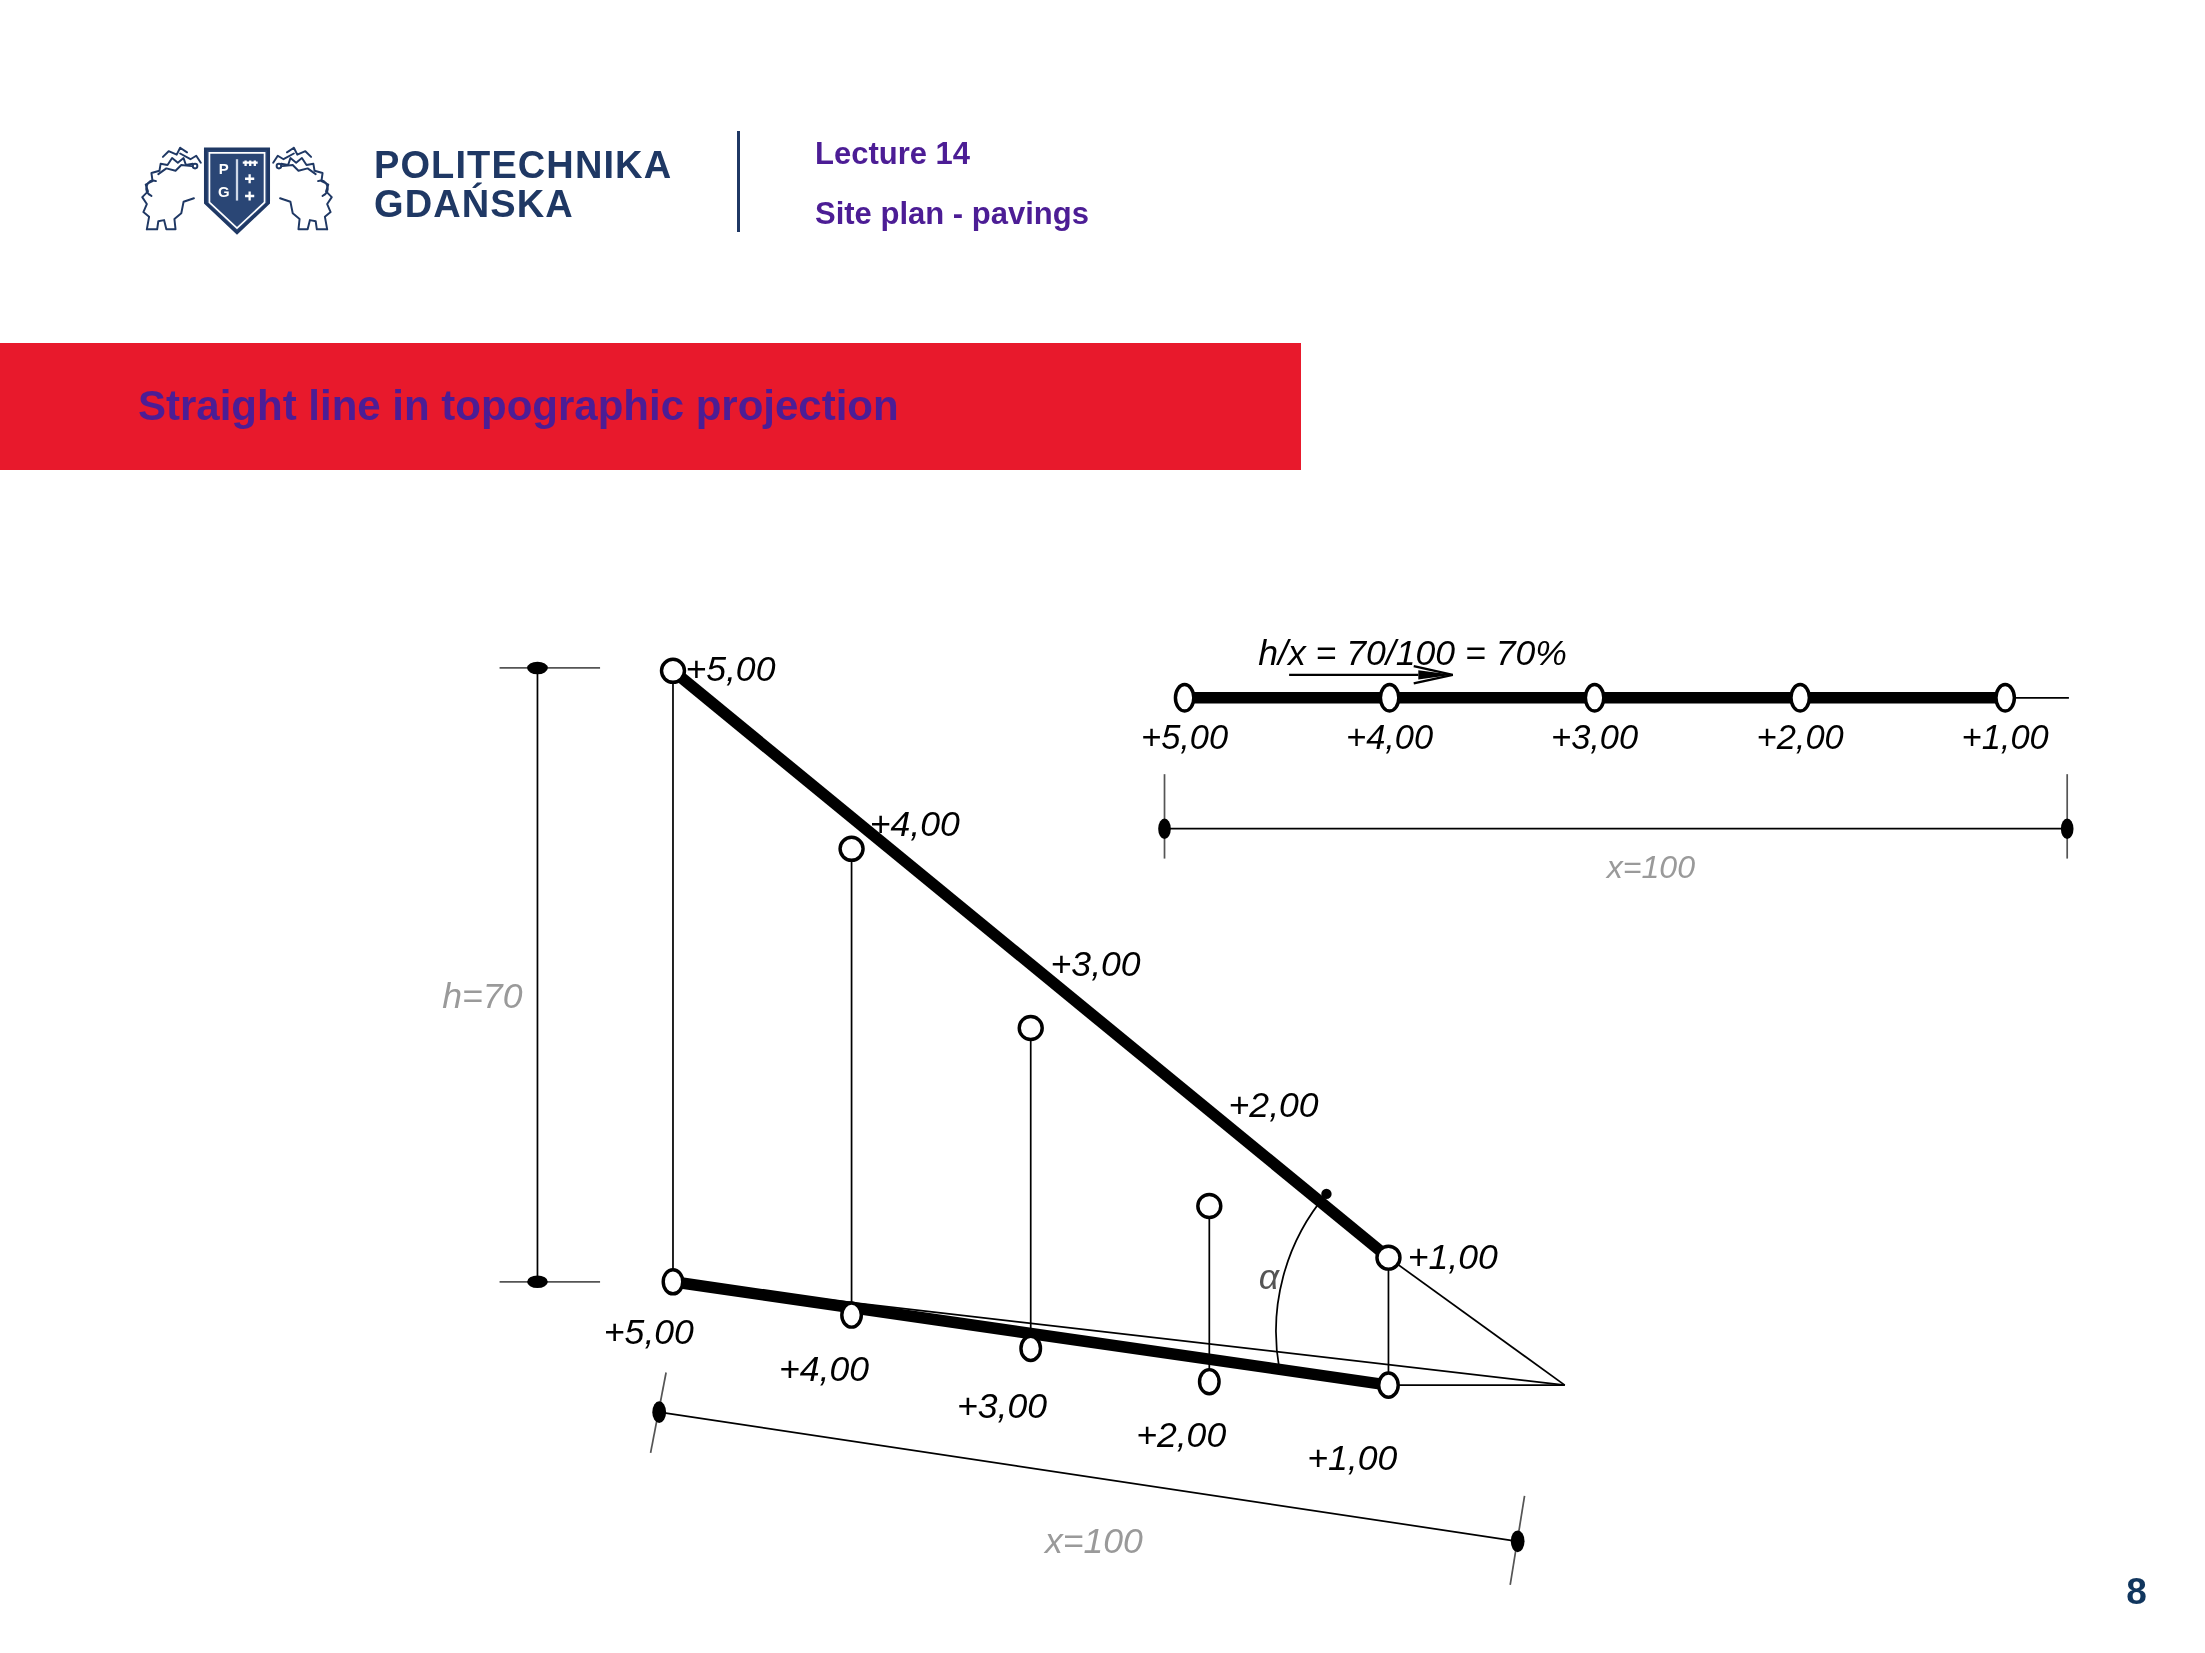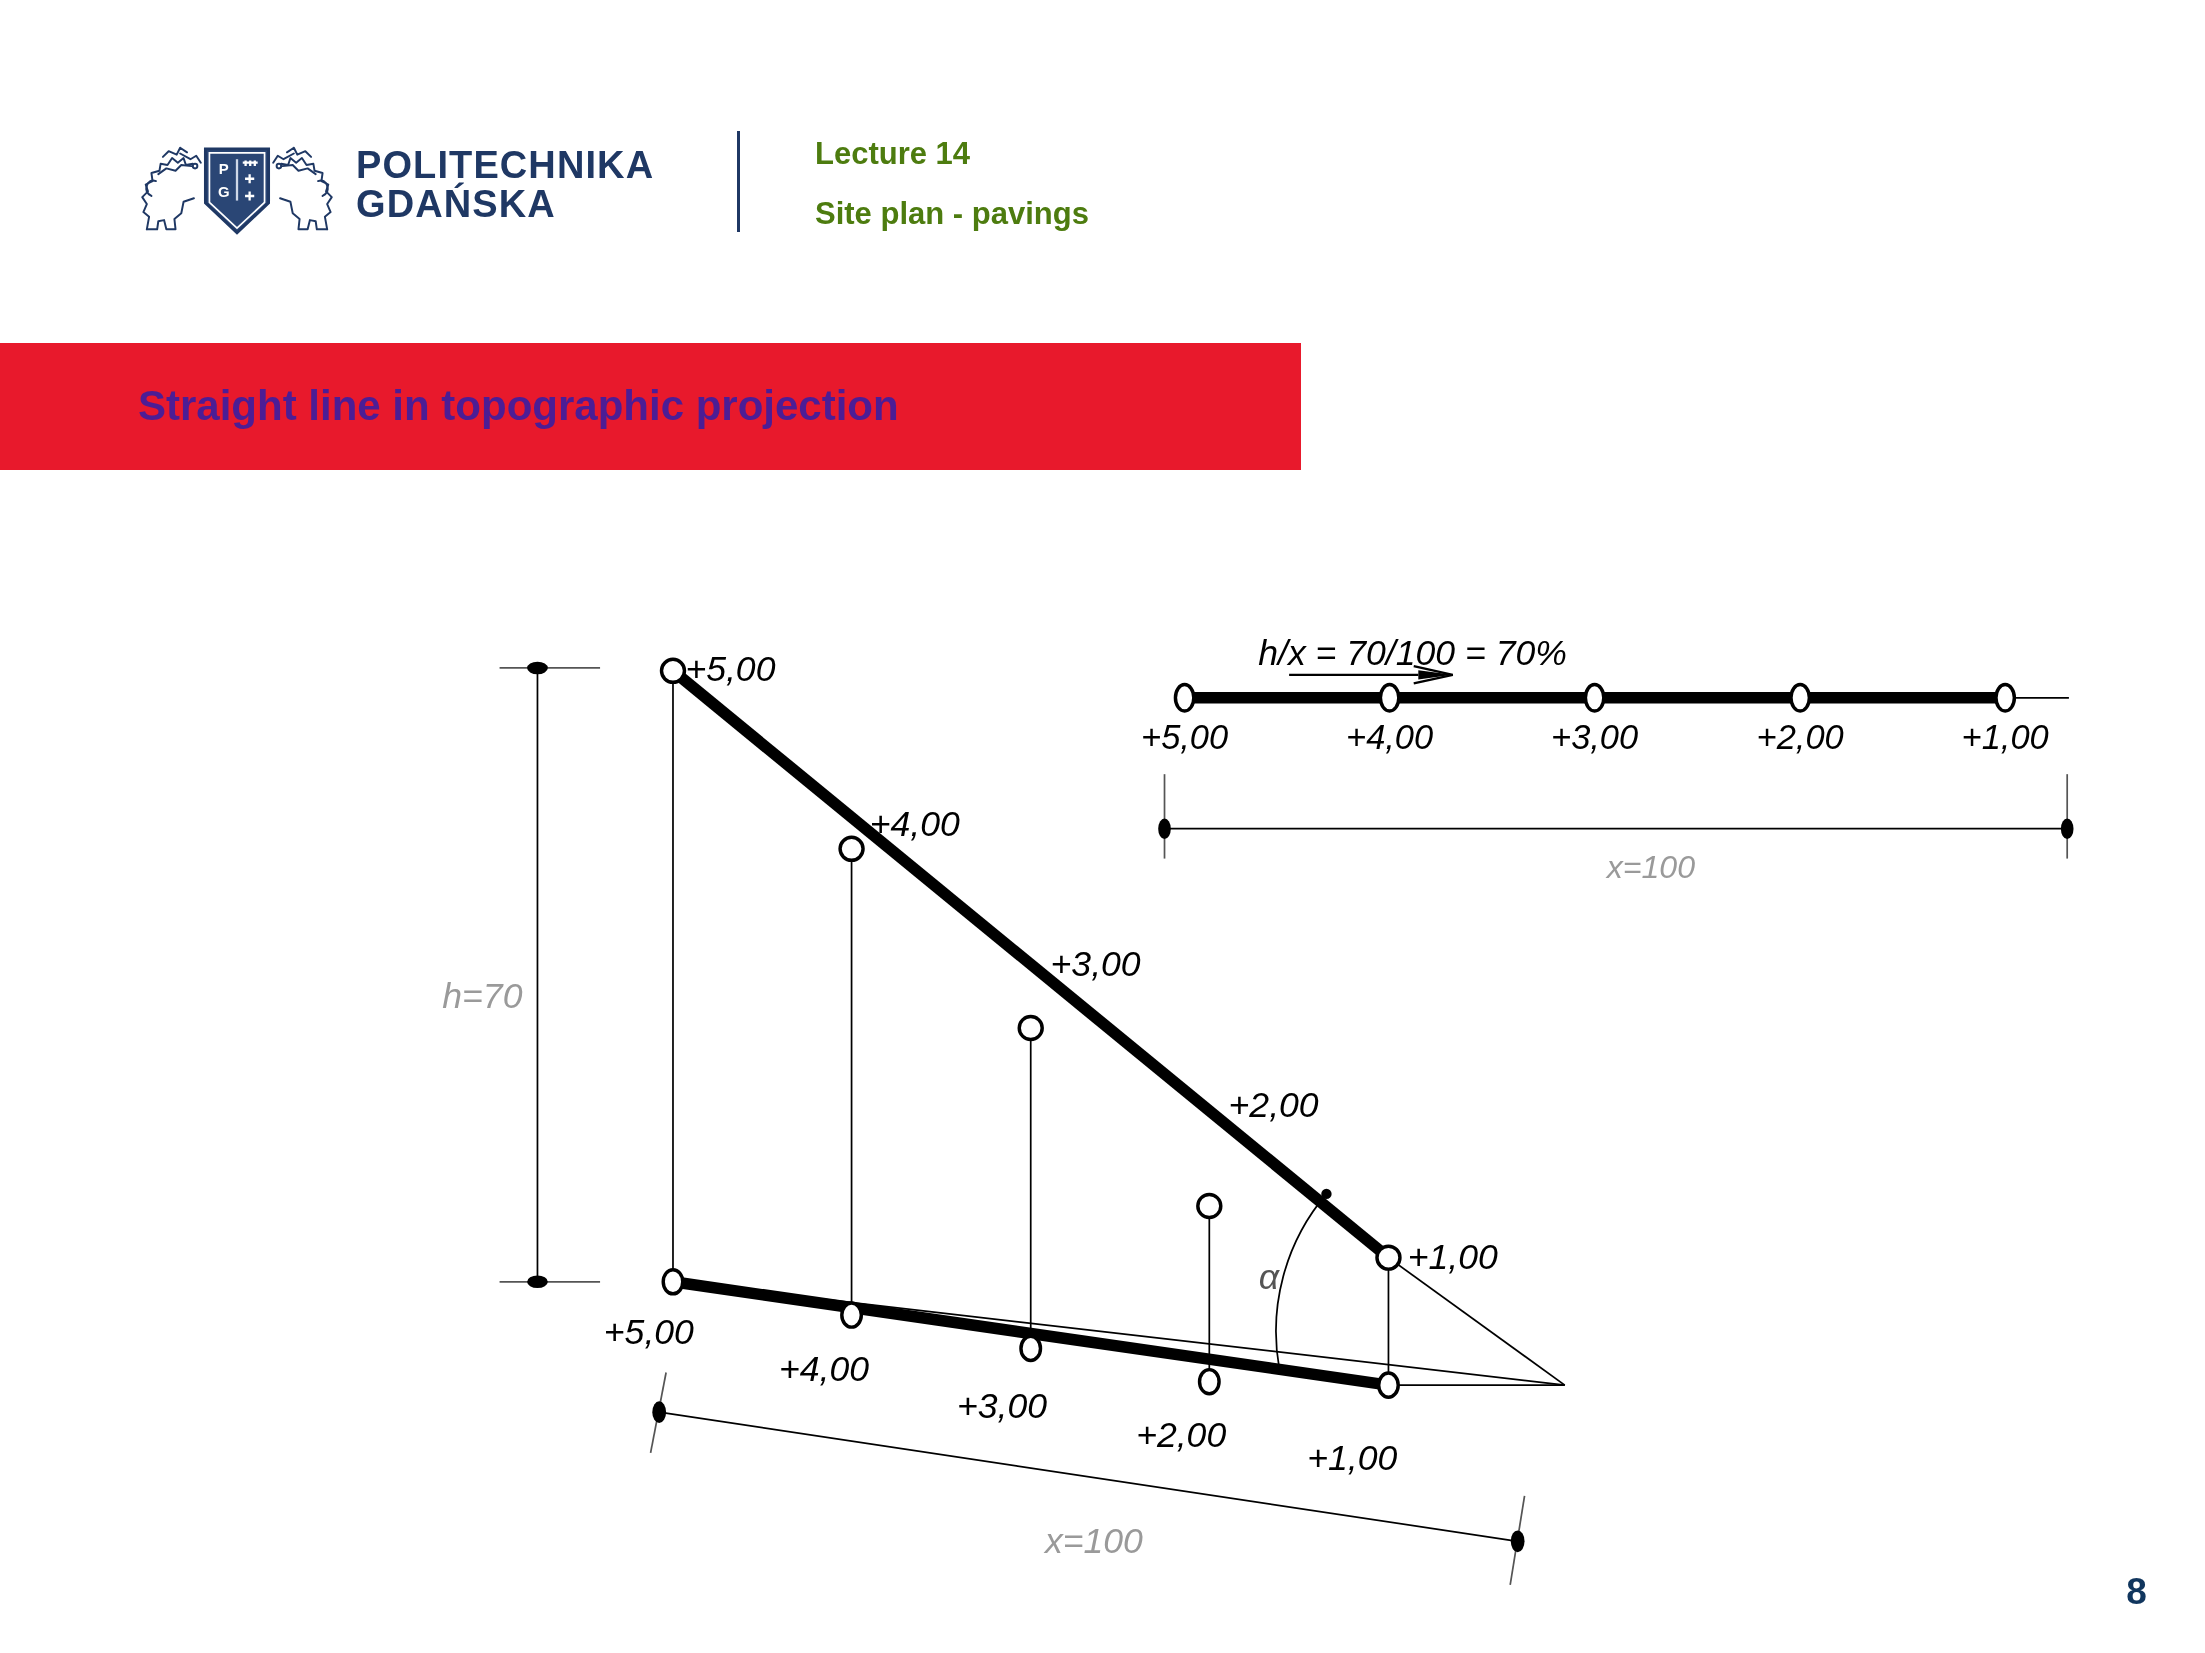--- a/index.html
+++ b/index.html
@@ -3,30 +3,30 @@
 <meta charset="utf-8">
 <style>
   html,body{margin:0;padding:0;background:#ffffff;}
   body{width:2205px;height:1654px;position:relative;overflow:hidden;
        font-family:"Liberation Sans",sans-serif;}
 
   
   #header{position:absolute;left:0;top:0;width:2205px;height:343px;background:#fff;}
   #logo-block{position:absolute;left:125px;top:127px;display:flex;align-items:center;}
   #logo-mark{width:224px;height:115px;flex:0 0 auto;}
-  #logo-wordmark{margin-left:7px;line-height:1.02;}
+  #logo-wordmark{margin-left:25px;line-height:1.02;}
   #logo-wordmark div{
      font-family:"Liberation Sans",sans-serif;
      font-weight:bold;font-size:38px;letter-spacing:1.1px;color:#1F3864;
   }
   #header-rule{position:absolute;left:737px;top:131px;width:2.9px;height:101px;background:#1F3864;}
   #lecture-block{position:absolute;left:815px;top:138px;}
   #lecture-block div{
      font-family:"Liberation Sans",sans-serif;
-     font-weight:bold;font-size:31px;color:#4d7c0f;line-height:1.0;
+     font-weight:bold;font-size:31px;color:#4c1d95;line-height:1.0;
   }
   #lecture-sub{margin-top:29px;}
 
   
   #title-banner{position:absolute;left:0;top:343px;width:1301px;height:127px;background:#E8192C;}
   #title-text{position:absolute;left:138px;top:382px;width:1149px;
       font-family:"Liberation Sans",sans-serif;font-weight:bold;font-size:42px;color:#4c1d95;
       white-space:nowrap;}
 
   

